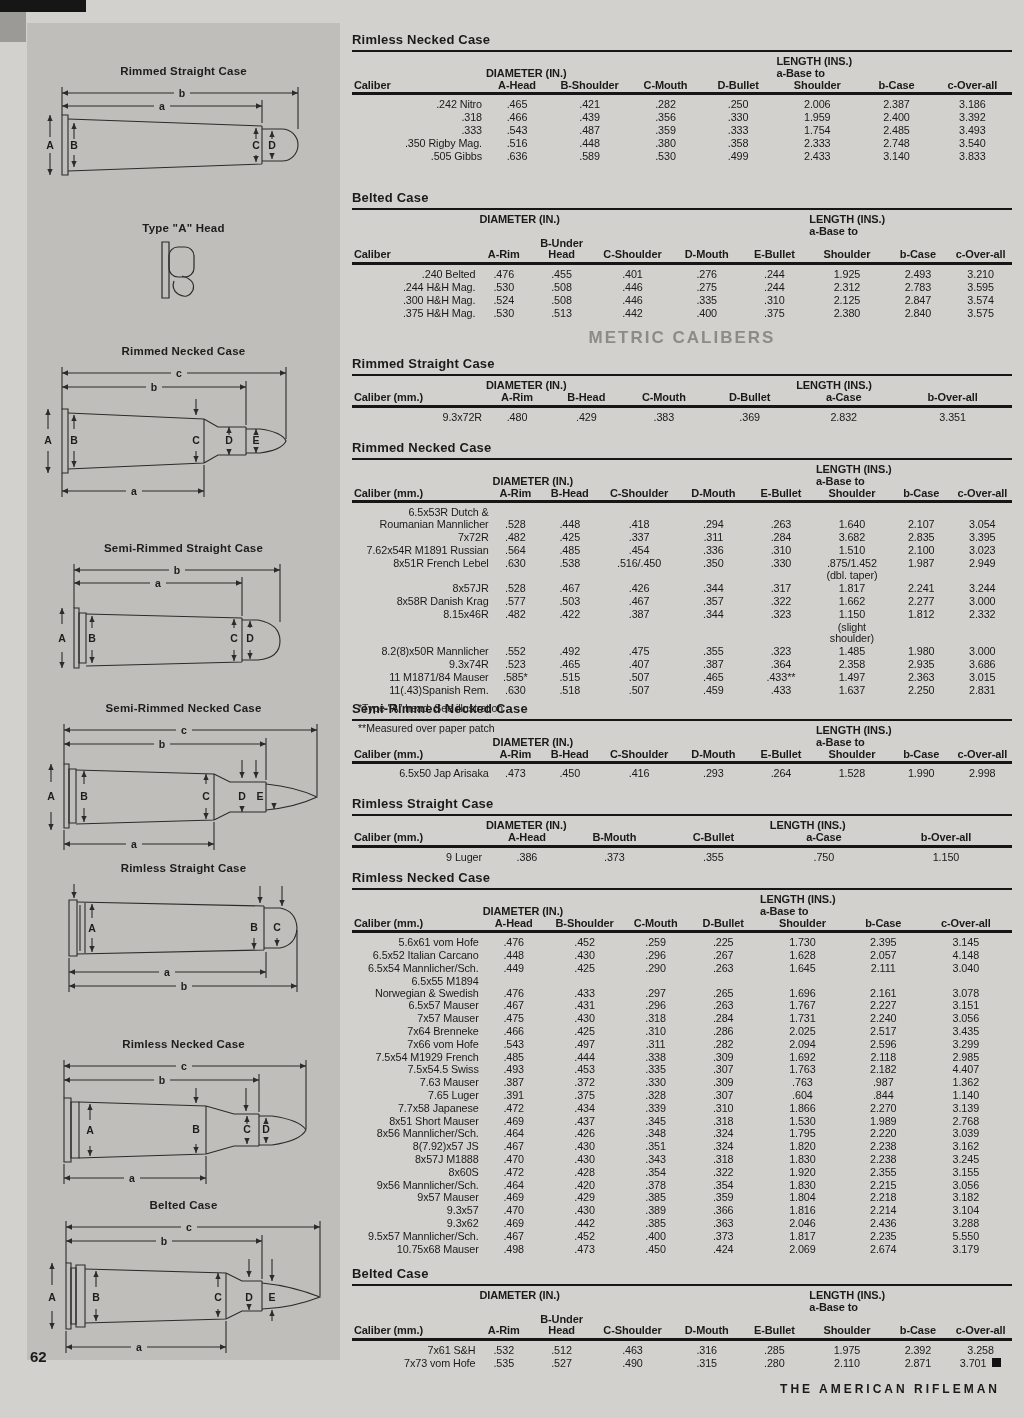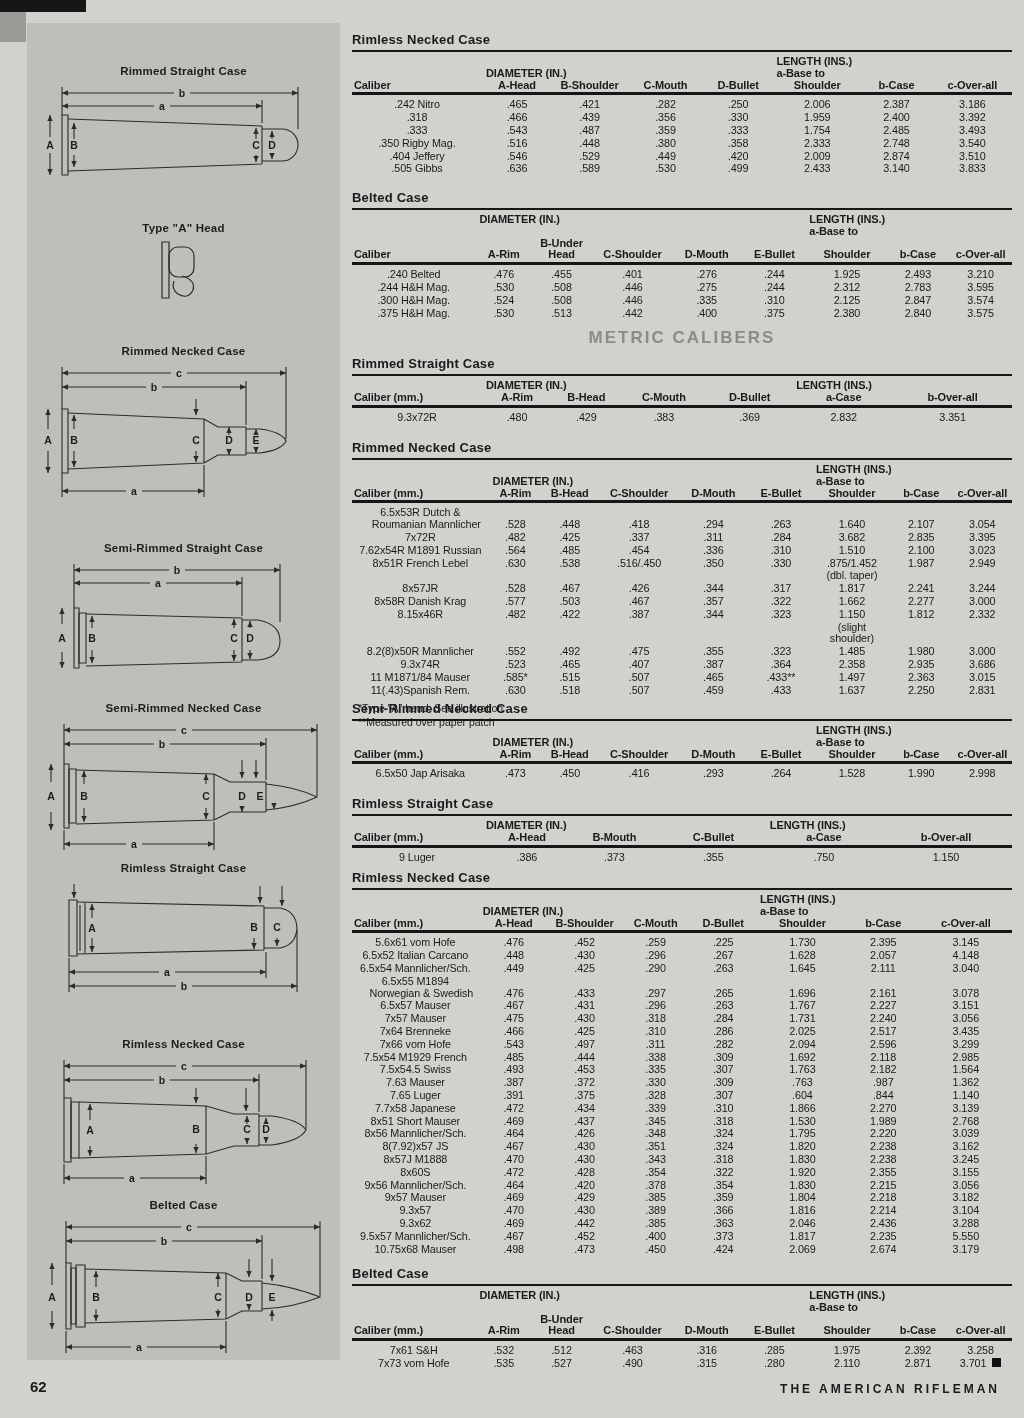--- a/index.html
+++ b/index.html
@@ -35,30 +35,30 @@
   table.spec th,table.spec td{padding:0 2px;font-size:10.8px;line-height:11.8px;letter-spacing:-0.1px;}
   tr.grp th{font-weight:bold;text-align:left;white-space:pre-line;font-size:11px;vertical-align:bottom;padding-top:2px;}
   tr.grp th.top{vertical-align:top;}
   tr.cols th{
     font-weight:bold;text-align:center;white-space:pre-line;vertical-align:bottom;
     font-size:11px;border-bottom:3px solid #161616;padding-bottom:1px;
   }
   tr.cols th.cal{text-align:left;}
   table.spec td{text-align:center;vertical-align:bottom;padding-top:1px;}
   table.spec td.cal{
-    text-align:center;white-space:pre-line;
+    text-align:right;white-space:pre-line;
     padding-left:12px;text-indent:-12px;margin-top:40px;
   }
   table.spec tbody tr:first-child td{padding-top:4px;}
-  .footnote{font-size:10.5px;line-height:12px;margin-top:2px;padding-left:6px;}
+  .footnote{font-size:10.5px;line-height:12px;margin-top:8px;padding-left:6px;}
   .footnote:first-of-type{margin-top:6px;}
   .endmark{display:inline-block;width:9px;height:9px;background:#111;margin-left:6px;vertical-align:baseline;}
 
   
-  .folio{position:absolute;left:30px;top:1378px;font-weight:bold;font-size:15px;}
+  .folio{position:absolute;left:30px;top:1348px;font-weight:bold;font-size:15px;}
   .magname{position:absolute;right:24px;top:1382px;font-weight:bold;font-size:12px;letter-spacing:3px;}
 </style>
 </head>
 <body>
 
 <div class="page">
   <div class="scan-edge"></div>
   <div class="scan-edge2"></div>
 
   <div class="left-panel">
@@ -441,30 +441,20 @@
                 <td class="cal">.350 Rigby Mag.</td>
                 <td>.516</td>
                 <td>.448</td>
                 <td>.380</td>
                 <td>.358</td>
                 <td>2.333</td>
                 <td>2.748</td>
                 <td>3.540</td>
               </tr>
               <tr>
-                <td class="cal">.404 Jeffery</td>
-                <td>.546</td>
-                <td>.529</td>
-                <td>.449</td>
-                <td>.420</td>
-                <td>2.009</td>
-                <td>2.874</td>
-                <td>3.510</td>
-              </tr>
-              <tr>
                 <td class="cal">.505 Gibbs</td>
                 <td>.636</td>
                 <td>.589</td>
                 <td>.530</td>
                 <td>.499</td>
                 <td>2.433</td>
                 <td>3.140</td>
                 <td>3.833</td>
               </tr>
             </tbody>
@@ -1006,21 +996,21 @@
                 <td>2.985</td>
               </tr>
               <tr>
                 <td class="cal">7.5x54.5 Swiss</td>
                 <td>.493</td>
                 <td>.453</td>
                 <td>.335</td>
                 <td>.307</td>
                 <td>1.763</td>
                 <td>2.182</td>
-                <td>1.564</td>
+                <td>4.407</td>
               </tr>
               <tr>
                 <td class="cal">7.63 Mauser</td>
                 <td>.387</td>
                 <td>.372</td>
                 <td>.330</td>
                 <td>.309</td>
                 <td>.763</td>
                 <td>.987</td>
                 <td>1.362</td>

